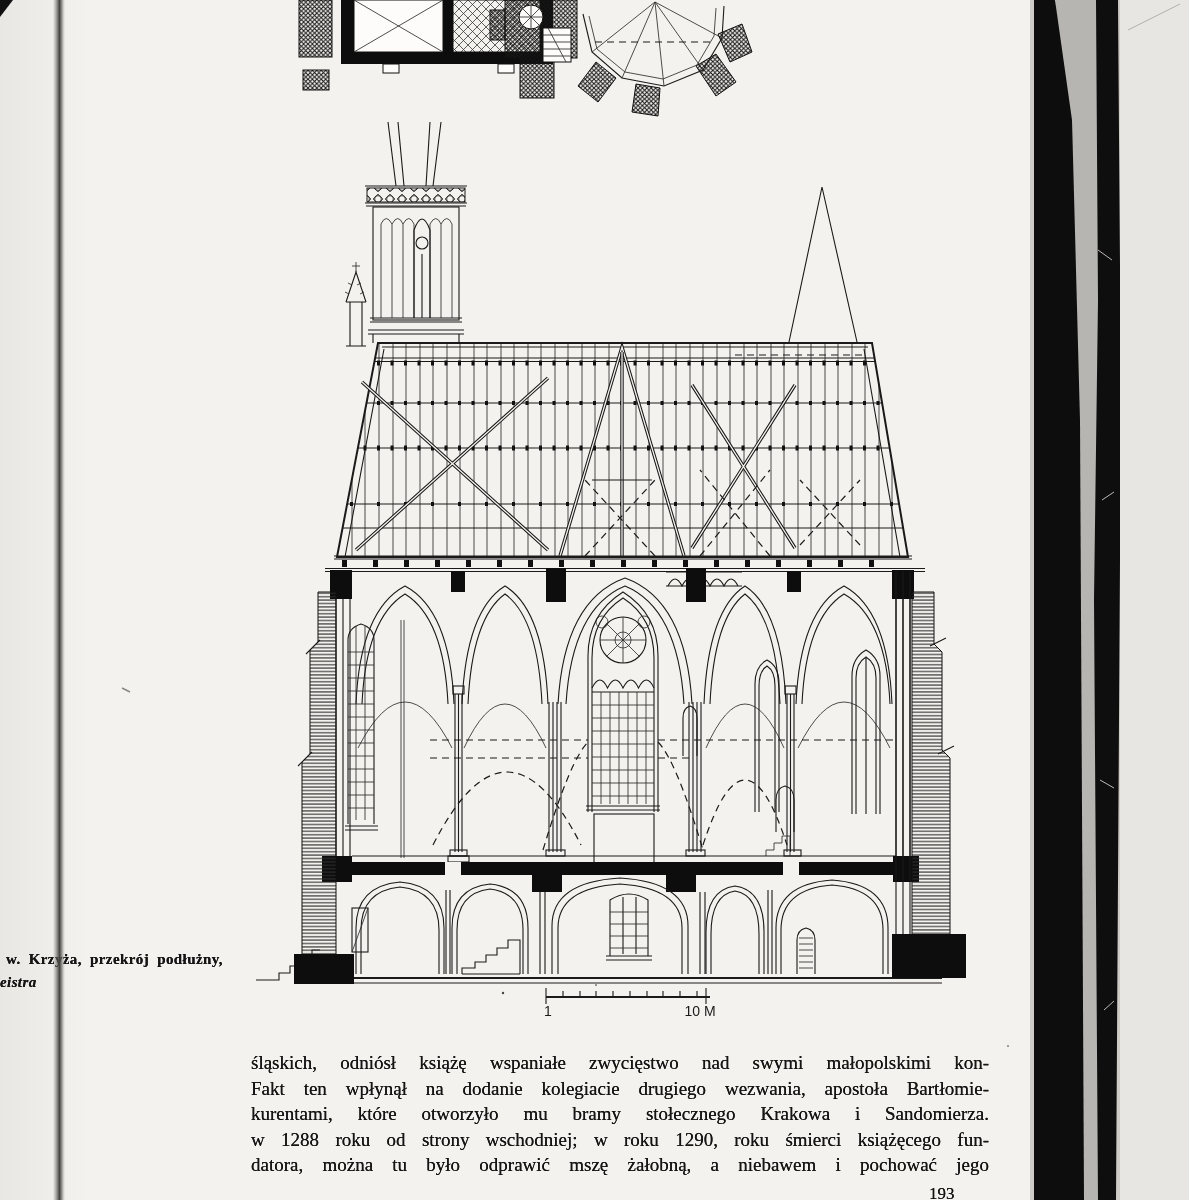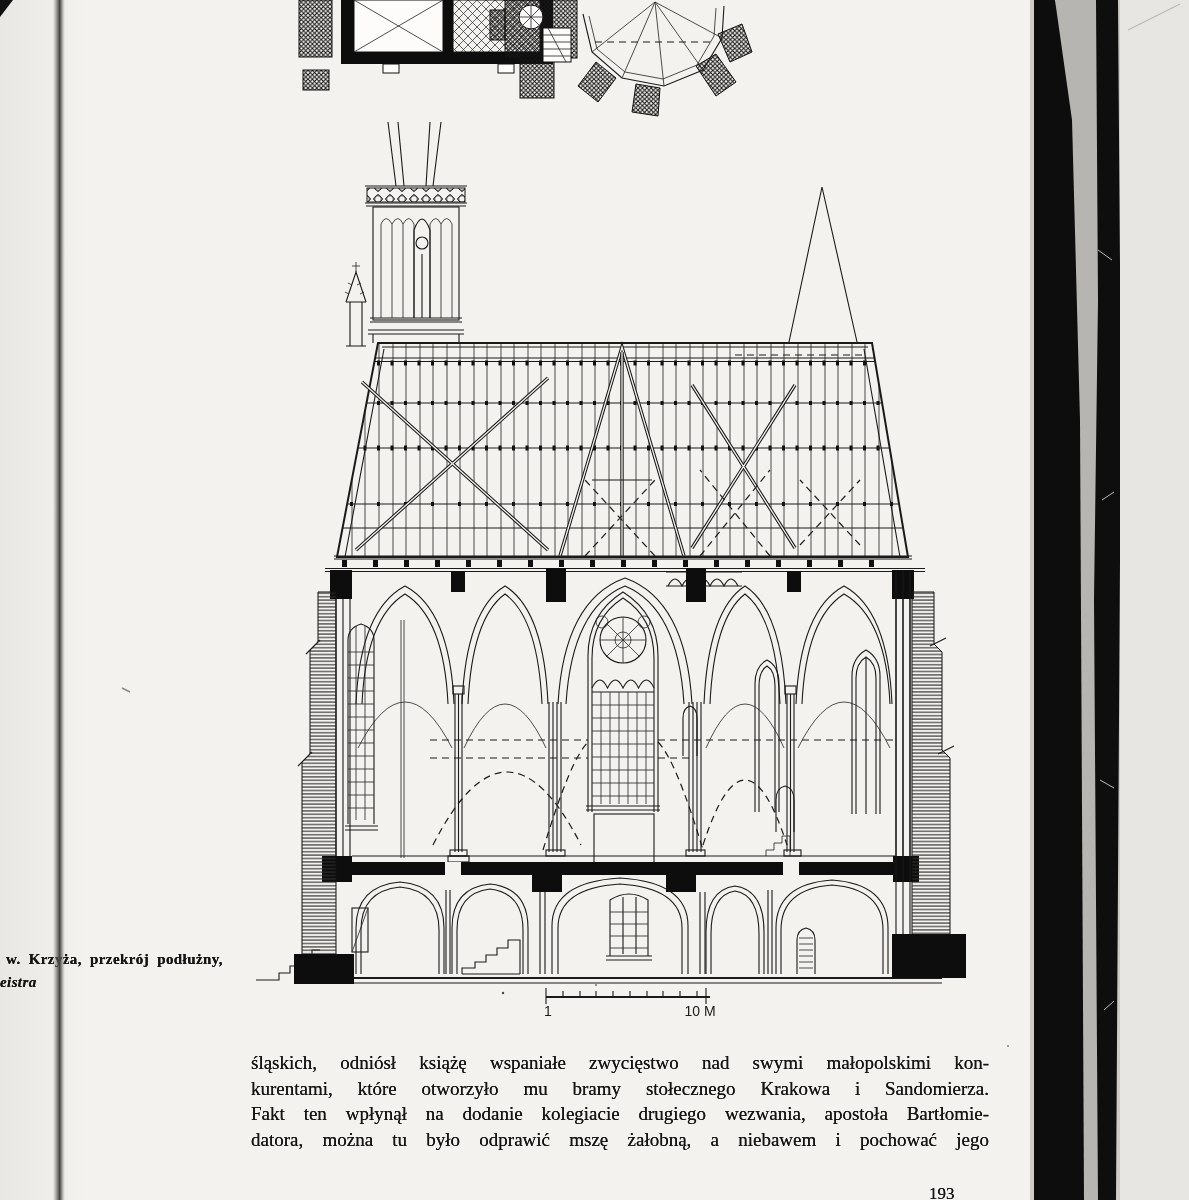--- a/index.html
+++ b/index.html
@@ -275,20 +275,21 @@
     <circle cx="596" cy="985" r="1" fill="#777"></circle>
     <circle cx="1008" cy="1046" r="1.1" fill="#8a8884"></circle>
   </g>
 </svg>
 
 <div class="txt caption" style="left:6px;top:951px;">w. Krzyża, przekrój podłużny,</div>
 <div class="txt caption" style="left:0px;top:974px;font-style:italic;">eistra</div>
 
 <div class="txt para">
   <div class="pline">śląskich, odniósł książę wspaniałe zwycięstwo nad swymi małopolskimi kon-</div>
+  <div class="pline">Fakt ten wpłynął na dodanie kolegiacie drugiego wezwania, apostoła Bartłomie-</div>
   <div class="pline">kurentami, które otworzyło mu bramy stołecznego Krakowa i Sandomierza.</div>
-  <div class="pline">Fakt ten wpłynął na dodanie kolegiacie drugiego wezwania, apostoła Bartłomie-</div>
+  <div class="pline">w 1288 roku od strony wschodniej; w roku 1290, roku śmierci książęcego fun-</div>
   <div class="pline">datora, można tu było odprawić mszę żałobną, a niebawem i pochować jego</div>
 </div>
 
 <div class="txt pagenum">193</div>
 
 <div class="left-strip"></div>
 
 </body></html>

